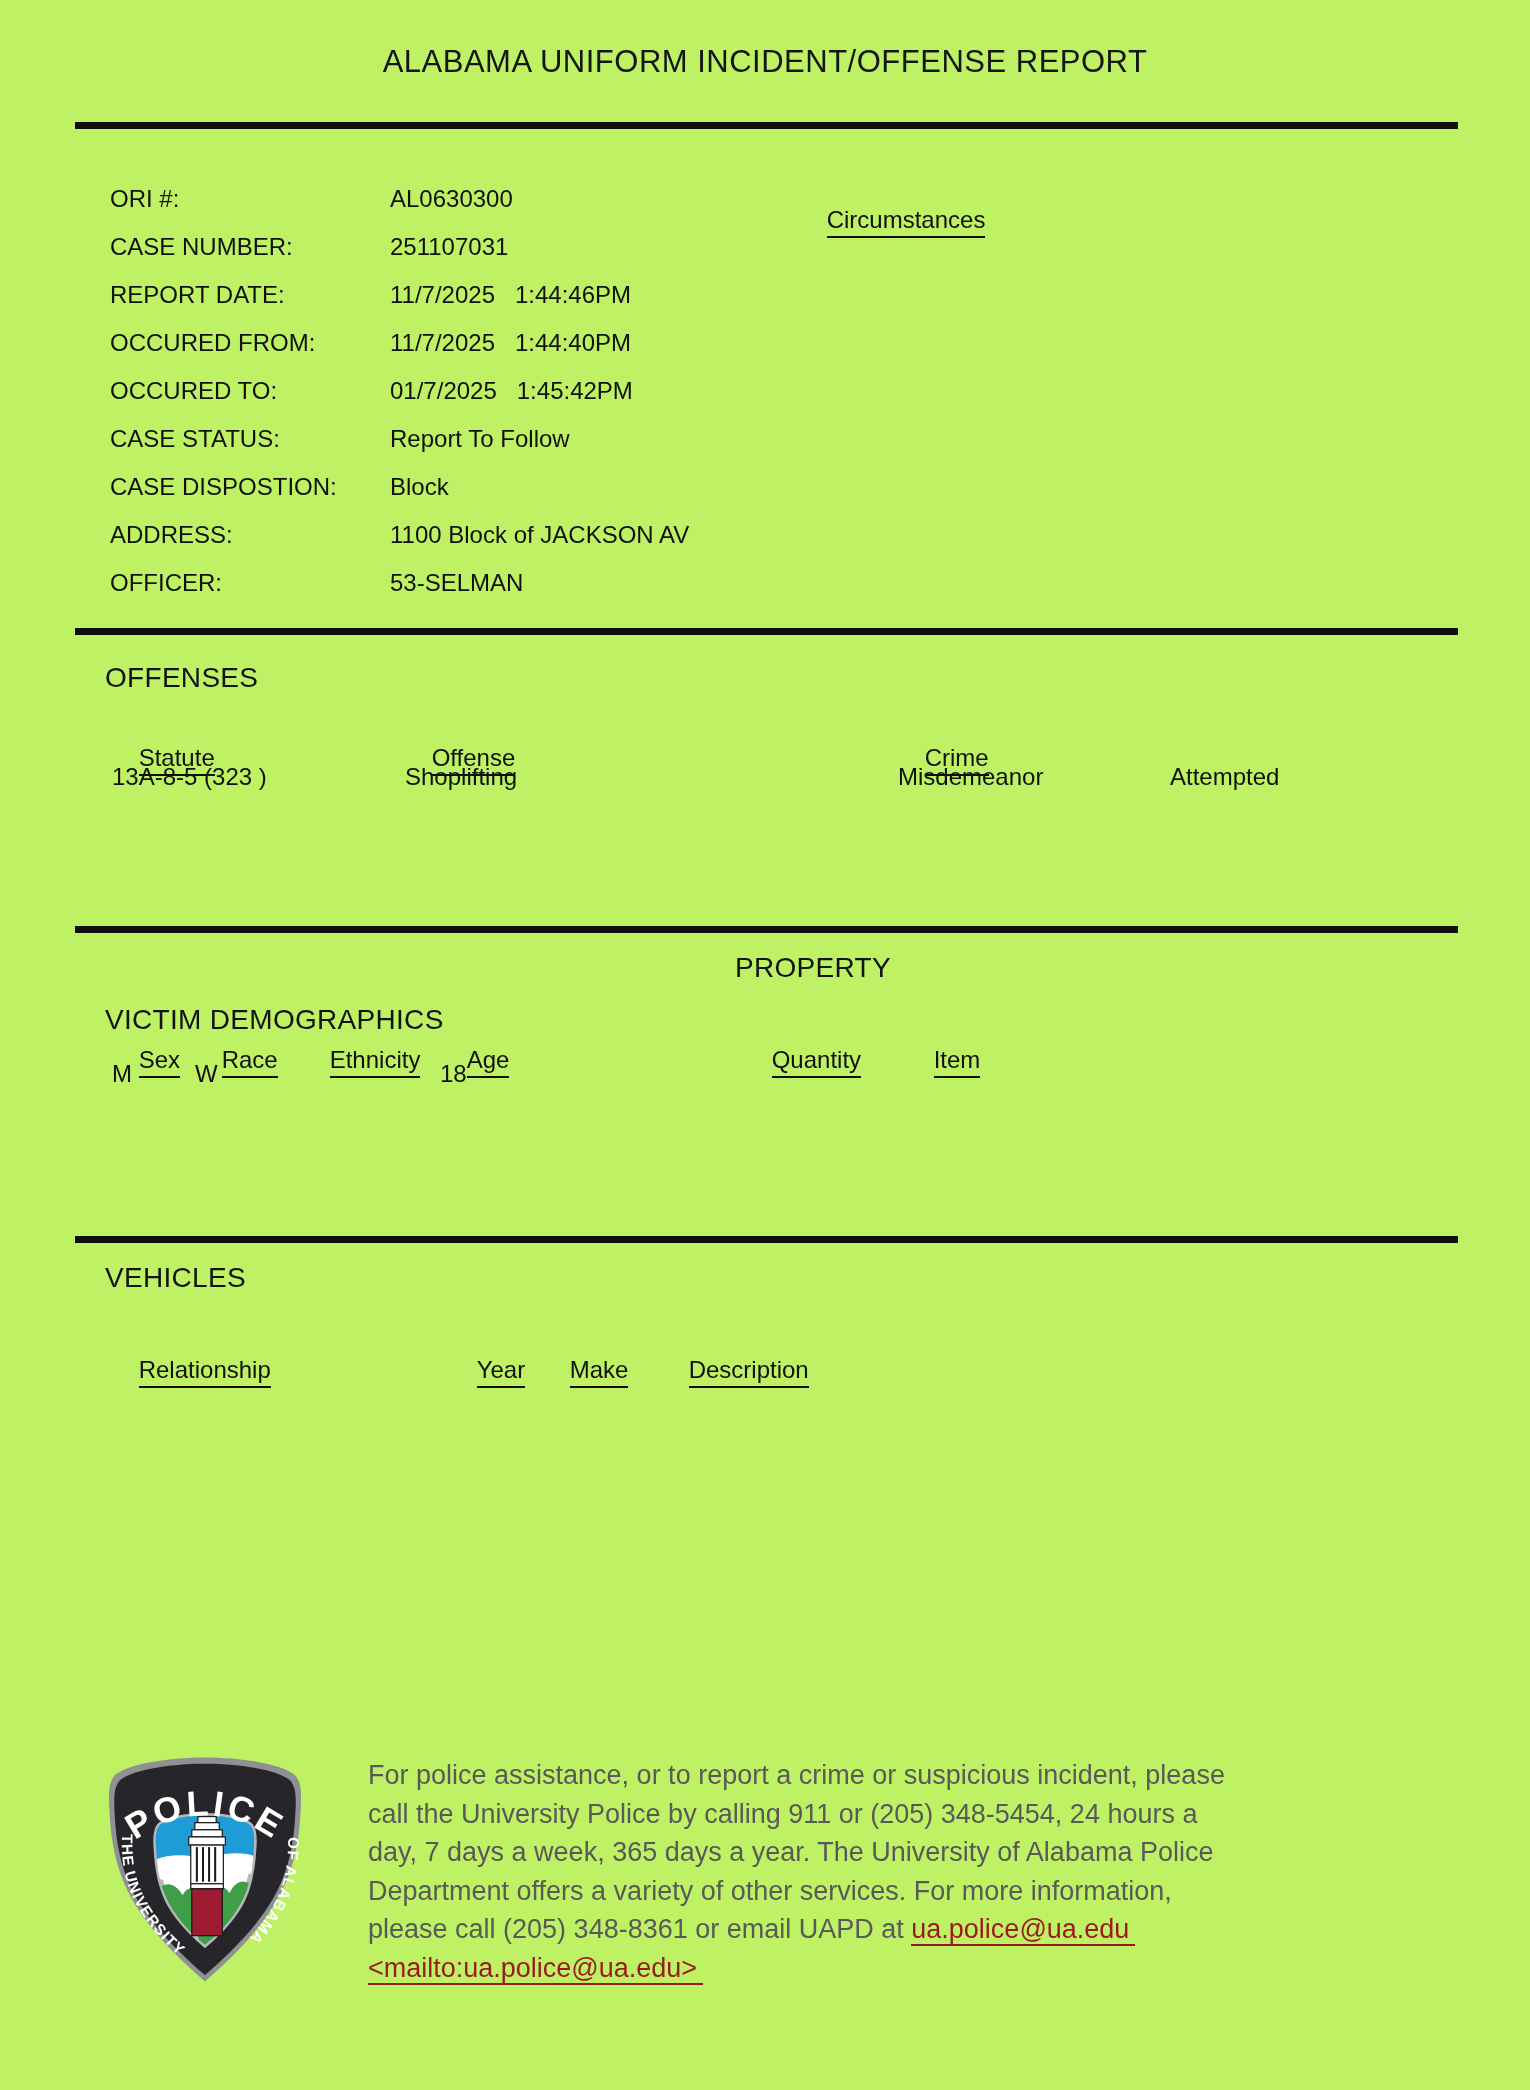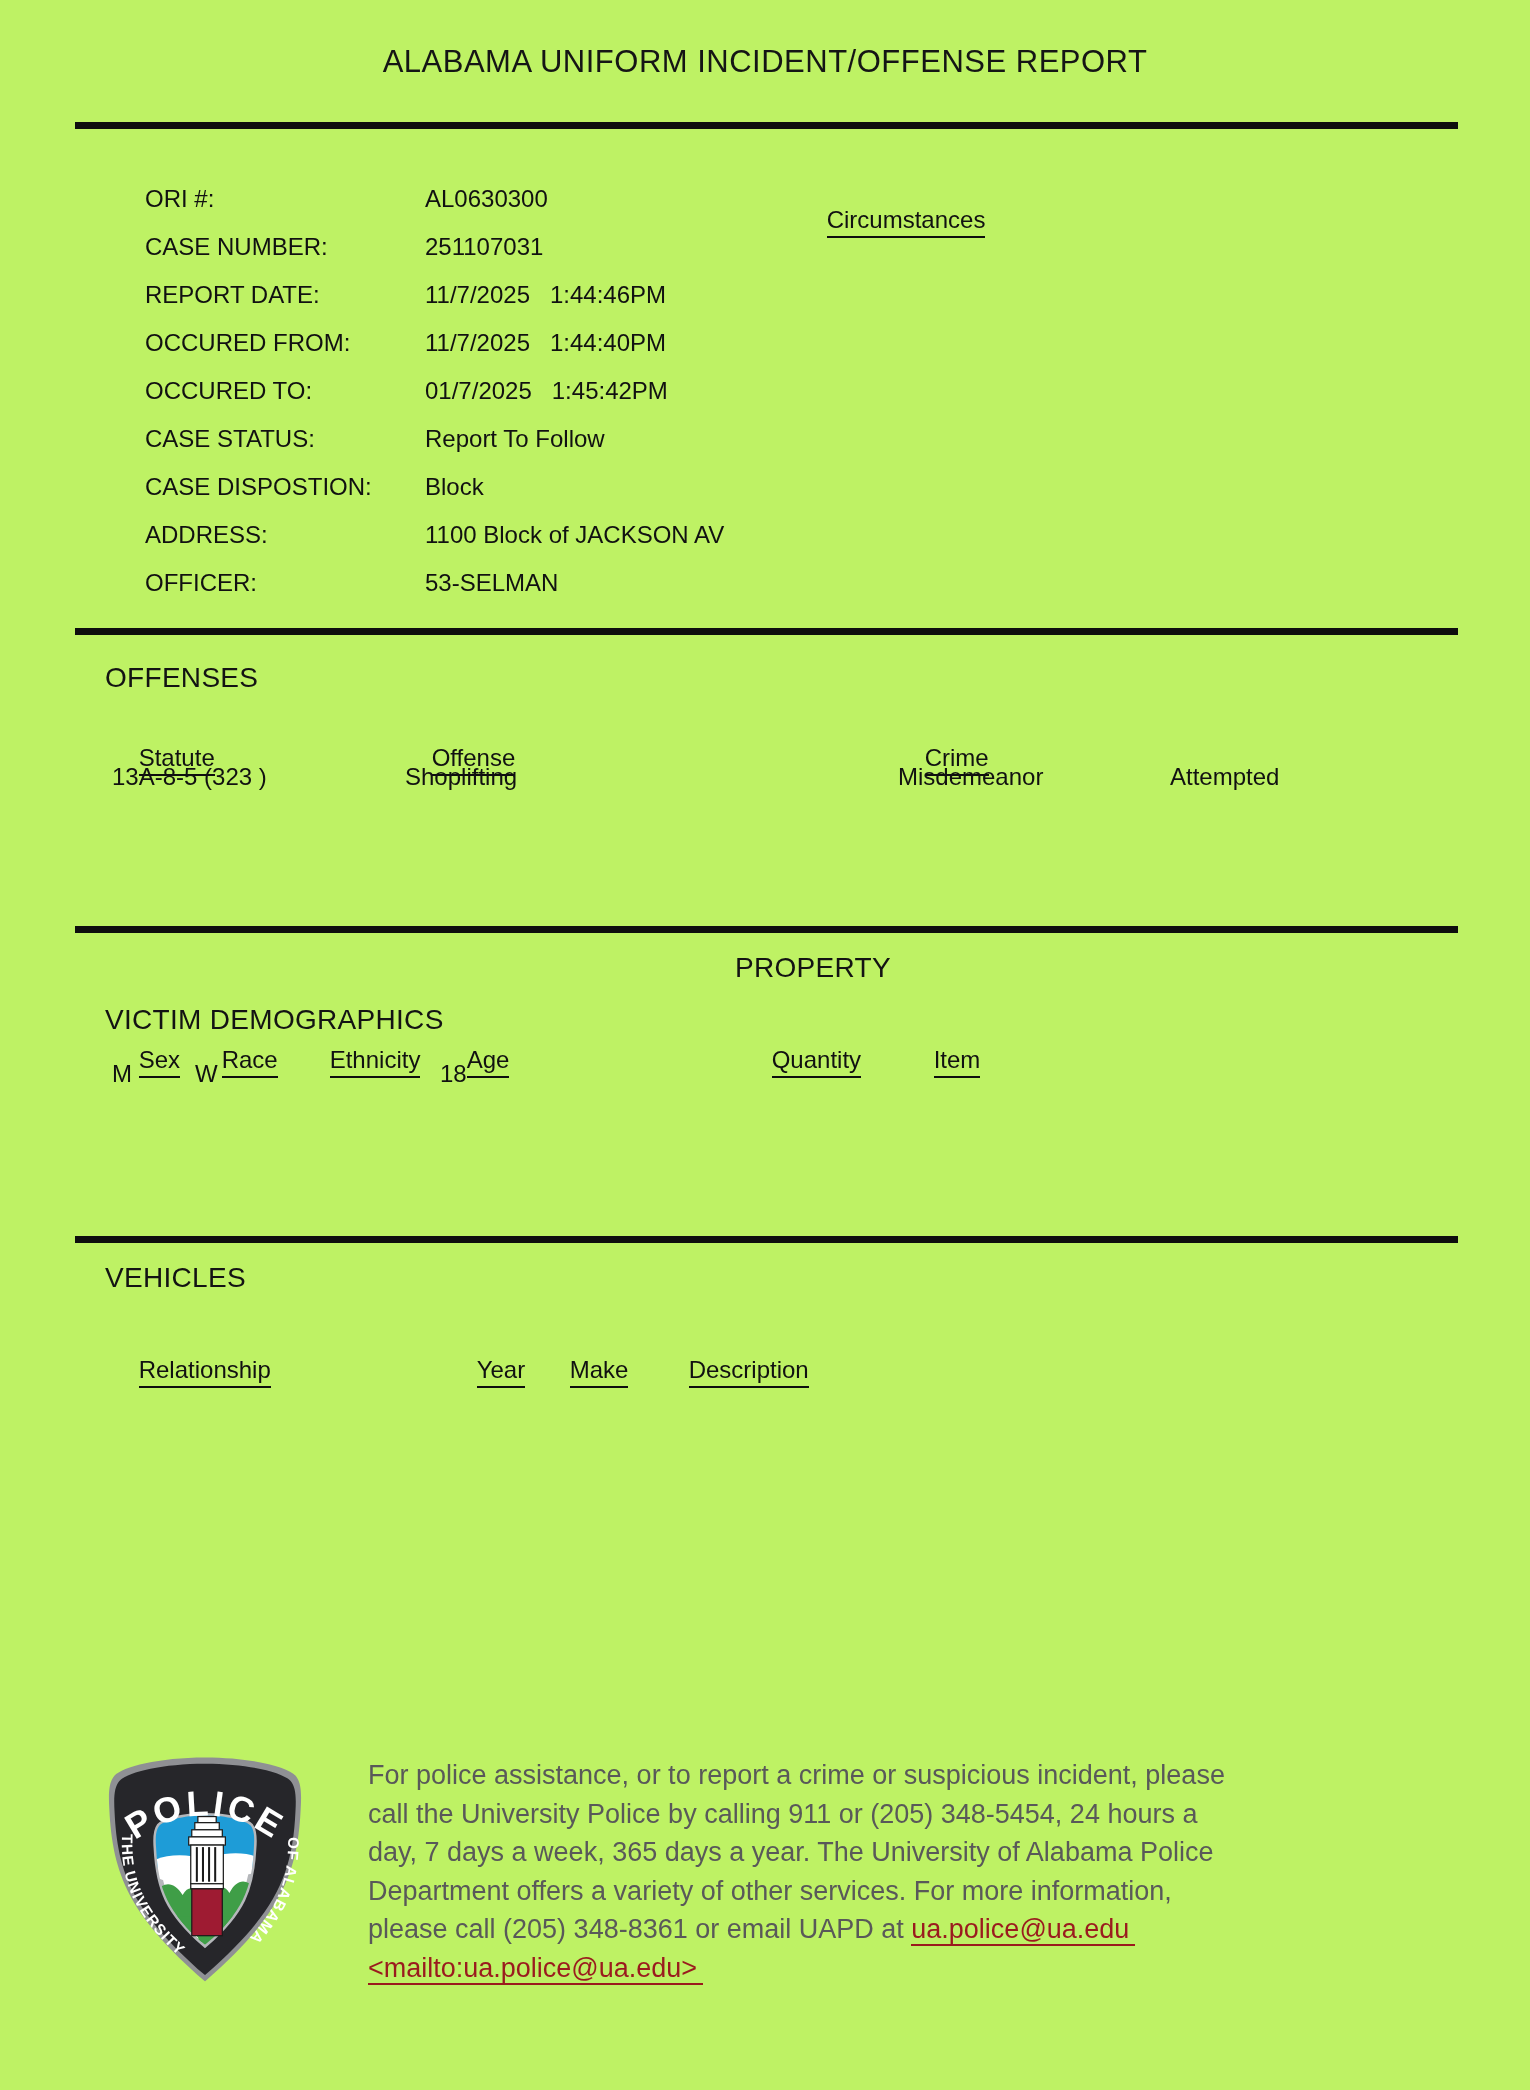--- a/index.html
+++ b/index.html
@@ -17,21 +17,21 @@
     position:relative;width:1530px;height:2090px;background:#bef264;
     font-family:"Liberation Sans","DejaVu Sans",sans-serif;color:var(--text-black);
     overflow:hidden;
   }
   .abs{position:absolute;}
   #doc-title{
     top:44px;left:0;width:100%;text-align:center;
     font-size:31px;letter-spacing:0.5px;color:#151515;
   }
   .rule{left:75px;width:1383px;height:7px;background:#0e0e0e;}
-  .frow{left:0;width:1491px;height:30px;font-size:24px;margin-left:35px;}
+  .frow{left:0;width:1491px;height:30px;font-size:24px;}
   .flabel{position:absolute;left:110px;white-space:pre;}
   .fval{position:absolute;left:390px;white-space:pre;}
   .underlined{display:inline-block;border-bottom:2px solid #0e0e0e;padding-bottom:4px;line-height:1.05;}
   .sec-heading{font-size:28px;letter-spacing:0.3px;color:#131313;}
   .cell{position:absolute;font-size:24px;white-space:pre;}
   #footer-text{
     left:368px;top:1756px;width:960px;
     font-size:27px;line-height:38.5px;color:var(--footer-gray);
   }
   .red-link{

